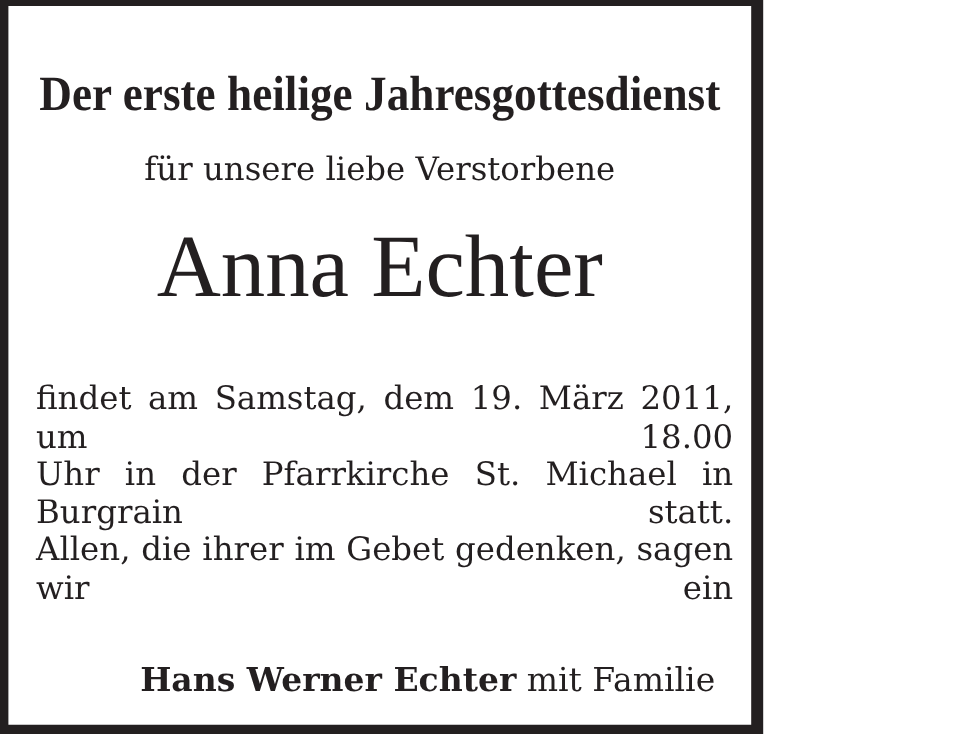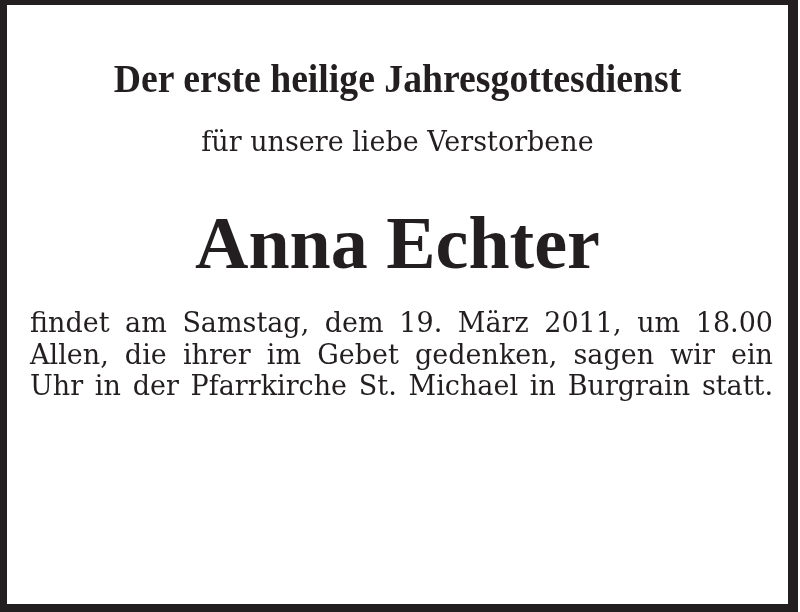--- a/index.html
+++ b/index.html
@@ -3,21 +3,21 @@
 <meta charset="utf-8">
 <title>Traueranzeige</title>
 <style>
   html, body {
     margin: 0;
     padding: 0;
     background: #ffffff;
   }
   .page {
     position: relative;
-    width: 798px;
+    width: 636px;
     height: 612px;
     box-sizing: border-box;
     background: #ffffff;
     border-style: solid;
     border-color: #231f20;
     border-width: 5px 10px 8px 7px;
     color: #231f20;
     overflow: hidden;
     font-family: "DejaVu Serif", serif;
   }
@@ -39,29 +39,29 @@
     white-space: nowrap;
   }
   .subtitle {
     margin-top: 24px;
     text-align: center;
     font-family: "DejaVu Serif", serif;
     font-size: 27px;
     line-height: 34px;
   }
   .name {
-    margin-top: 44px;
+    margin-top: 24px;
     text-align: center;
     font-family: "Liberation Serif", serif;
-    font-weight: bold;
+    font-weight: normal;
     font-size: 74px;
     line-height: 80px;
   }
   .body-block {
-    margin-top: 24px;
+    margin-top: 54px;
     padding-left: 23px;
     padding-right: 15px;
     font-family: "DejaVu Serif", serif;
     font-size: 27px;
     line-height: 31.5px;
   }
   .body-line {
     text-align: justify;
     text-align-last: justify;
   }
@@ -88,19 +88,22 @@
   <div class="content">
 
     <div class="title">Der erste heilige Jahresgottesdienst</div>
 
     <div class="subtitle">für unsere liebe Verstorbene</div>
 
     <div class="name">Anna Echter</div>
 
     <div class="body-block">
       <div class="body-line">findet am Samstag, dem 19. März 2011, um 18.00</div>
+      <div class="body-line">Uhr in der Pfarrkirche St. Michael in Burgrain statt.</div>
       <div class="body-line">Allen, die ihrer im Gebet gedenken, sagen wir ein</div>
-      <div class="body-line">Uhr in der Pfarrkirche St. Michael in Burgrain statt.</div>
     </div>
 
+    <div class="signature">
+      <span class="sig-name">Hans Werner Echter</span><span> mit Familie</span>
+    </div>
 
   </div>
 </div>
 
 </body></html>

